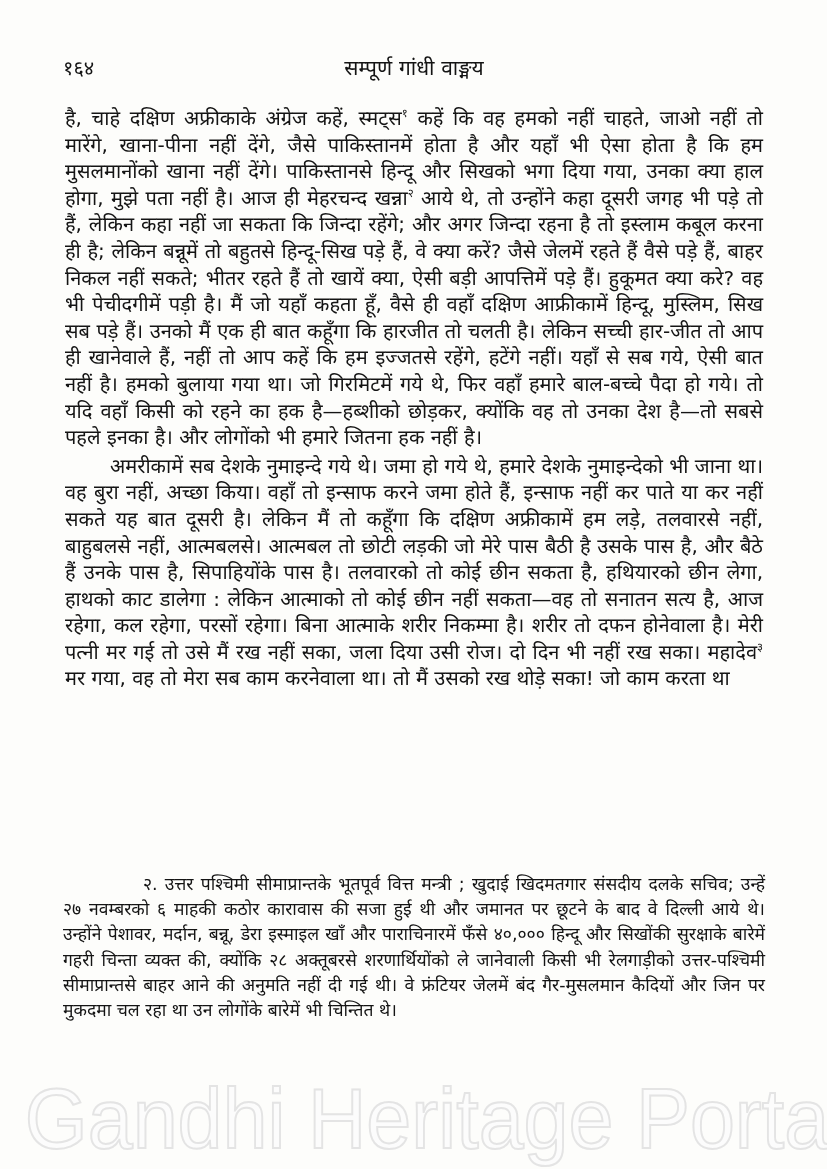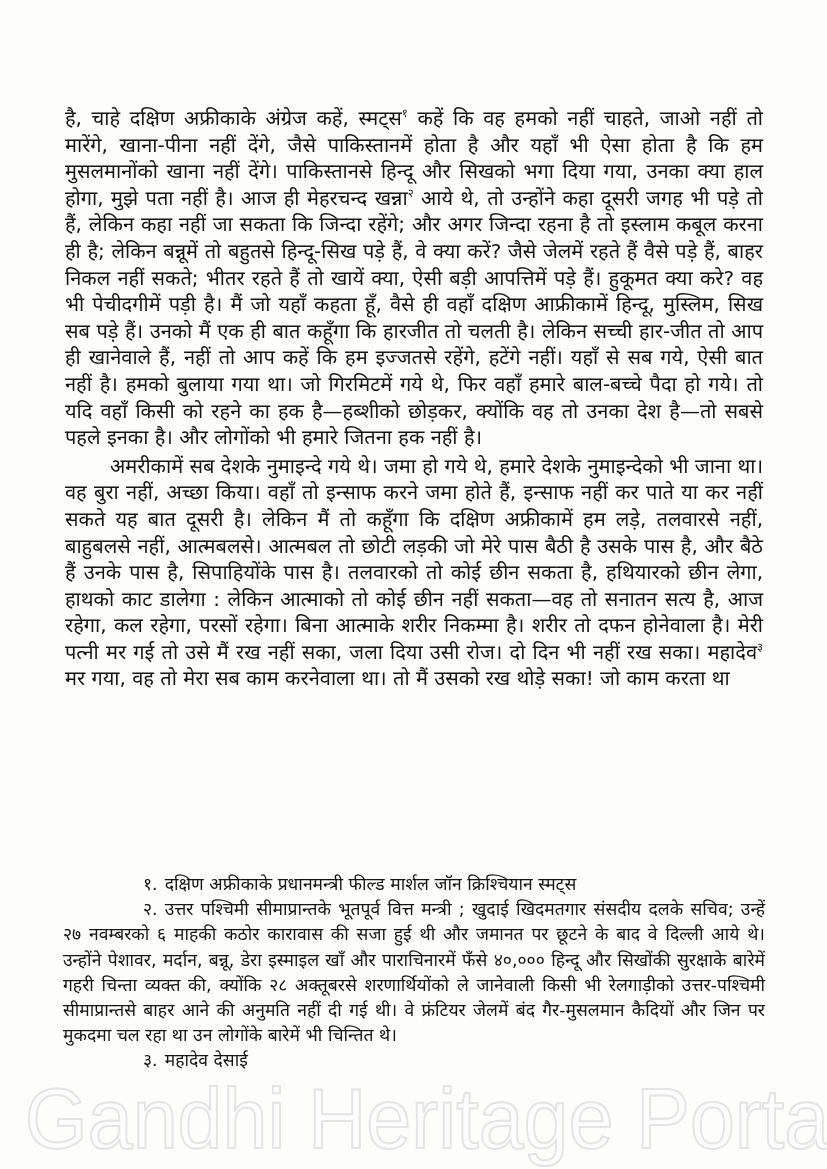--- a/index.html
+++ b/index.html
@@ -81,27 +81,29 @@
     transform-origin: 50% 50%;
     pointer-events: none;
     user-select: none;
   }
 </style>
 </head>
 <body>
 
 <div class="page">
 
+  <div class="header">
+    <span class="pagenum">१६४</span>
+    <span class="booktitle">सम्पूर्ण गांधी वाङ्मय</span>
+  </div>
 
   <div class="bodytext">
     <p class="para"><span>है, चाहे दक्षिण अफ्रीकाके अंग्रेज कहें, स्मट्स</span><sup class="fnref">१</sup><span> कहें कि वह हमको नहीं चाहते, जाओ नहीं तो मारेंगे, खाना-पीना नहीं देंगे, जैसे पाकिस्तानमें होता है और यहाँ भी ऐसा होता है कि हम मुसलमानोंको खाना नहीं देंगे। पाकिस्तानसे हिन्दू और सिखको भगा दिया गया, उनका क्या हाल होगा, मुझे पता नहीं है। आज ही मेहरचन्द खन्ना</span><sup class="fnref">२</sup><span> आये थे, तो उन्होंने कहा दूसरी जगह भी पड़े तो हैं, लेकिन कहा नहीं जा सकता कि जिन्दा रहेंगे; और अगर जिन्दा रहना है तो इस्लाम कबूल करना ही है; लेकिन बन्नूमें तो बहुतसे हिन्दू-सिख पड़े हैं, वे क्या करें? जैसे जेलमें रहते हैं वैसे पड़े हैं, बाहर निकल नहीं सकते; भीतर रहते हैं तो खायें क्या, ऐसी बड़ी आपत्तिमें पड़े हैं। हुकूमत क्या करे? वह भी पेचीदगीमें पड़ी है। मैं जो यहाँ कहता हूँ, वैसे ही वहाँ दक्षिण आफ्रीकामें हिन्दू, मुस्लिम, सिख सब पड़े हैं। उनको मैं एक ही बात कहूँगा कि हारजीत तो चलती है। लेकिन सच्ची हार-जीत तो आप ही खानेवाले हैं, नहीं तो आप कहें कि हम इज्जतसे रहेंगे, हटेंगे नहीं। यहाँ से सब गये, ऐसी बात नहीं है। हमको बुलाया गया था। जो गिरमिटमें गये थे, फिर वहाँ हमारे बाल-बच्चे पैदा हो गये। तो यदि वहाँ किसी को रहने का हक है—हब्शीको छोड़कर, क्योंकि वह तो उनका देश है—तो सबसे पहले इनका है। और लोगोंको भी हमारे जितना हक नहीं है।</span></p>
     <p class="para para-indent"><span>अमरीकामें सब देशके नुमाइन्दे गये थे। जमा हो गये थे, हमारे देशके नुमाइन्देको भी जाना था। वह बुरा नहीं, अच्छा किया। वहाँ तो इन्साफ करने जमा होते हैं, इन्साफ नहीं कर पाते या कर नहीं सकते यह बात दूसरी है। लेकिन मैं तो कहूँगा कि दक्षिण अफ्रीकामें हम लड़े, तलवारसे नहीं, बाहुबलसे नहीं, आत्मबलसे। आत्मबल तो छोटी लड़की जो मेरे पास बैठी है उसके पास है, और बैठे हैं उनके पास है, सिपाहियोंके पास है। तलवारको तो कोई छीन सकता है, हथियारको छीन लेगा, हाथको काट डालेगा : लेकिन आत्माको तो कोई छीन नहीं सकता—वह तो सनातन सत्य है, आज रहेगा, कल रहेगा, परसों रहेगा। बिना आत्माके शरीर निकम्मा है। शरीर तो दफन होनेवाला है। मेरी पत्नी मर गई तो उसे मैं रख नहीं सका, जला दिया उसी रोज। दो दिन भी नहीं रख सका। महादेव</span><sup class="fnref">३</sup><span> मर गया, वह तो मेरा सब काम करनेवाला था। तो मैं उसको रख थोड़े सका! जो काम करता था</span></p>
   </div>
 
   <div class="footnotes">
-    <p class="fn"><span class="fn-num">१.</span><span>दक्षिण अफ्रीकाके प्रधानमन्त्री फील्ड मार्शल जॉन क्रिश्चियान स्मट्स</span></p>
     <p class="fn"><span class="fn-num">२.</span><span>उत्तर पश्चिमी सीमाप्रान्तके भूतपूर्व वित्त मन्त्री ; खुदाई खिदमतगार संसदीय दलके सचिव; उन्हें २७ नवम्बरको ६ माहकी कठोर कारावास की सजा हुई थी और जमानत पर छूटने के बाद वे दिल्ली आये थे। उन्होंने पेशावर, मर्दान, बन्नू, डेरा इस्माइल खाँ और पाराचिनारमें फँसे ४०,००० हिन्दू और सिखोंकी सुरक्षाके बारेमें गहरी चिन्ता व्यक्त की, क्योंकि २८ अक्तूबरसे शरणार्थियोंको ले जानेवाली किसी भी रेलगाड़ीको उत्तर-पश्चिमी सीमाप्रान्तसे बाहर आने की अनुमति नहीं दी गई थी। वे फ्रंटियर जेलमें बंद गैर-मुसलमान कैदियों और जिन पर मुकदमा चल रहा था उन लोगोंके बारेमें भी चिन्तित थे।</span></p>
-    <p class="fn"><span class="fn-num">३.</span><span>महादेव देसाई</span></p>
   </div>
 
   <div class="watermark">Gandhi Heritage Portal</div>
 
 </div>
 
 </body></html>

